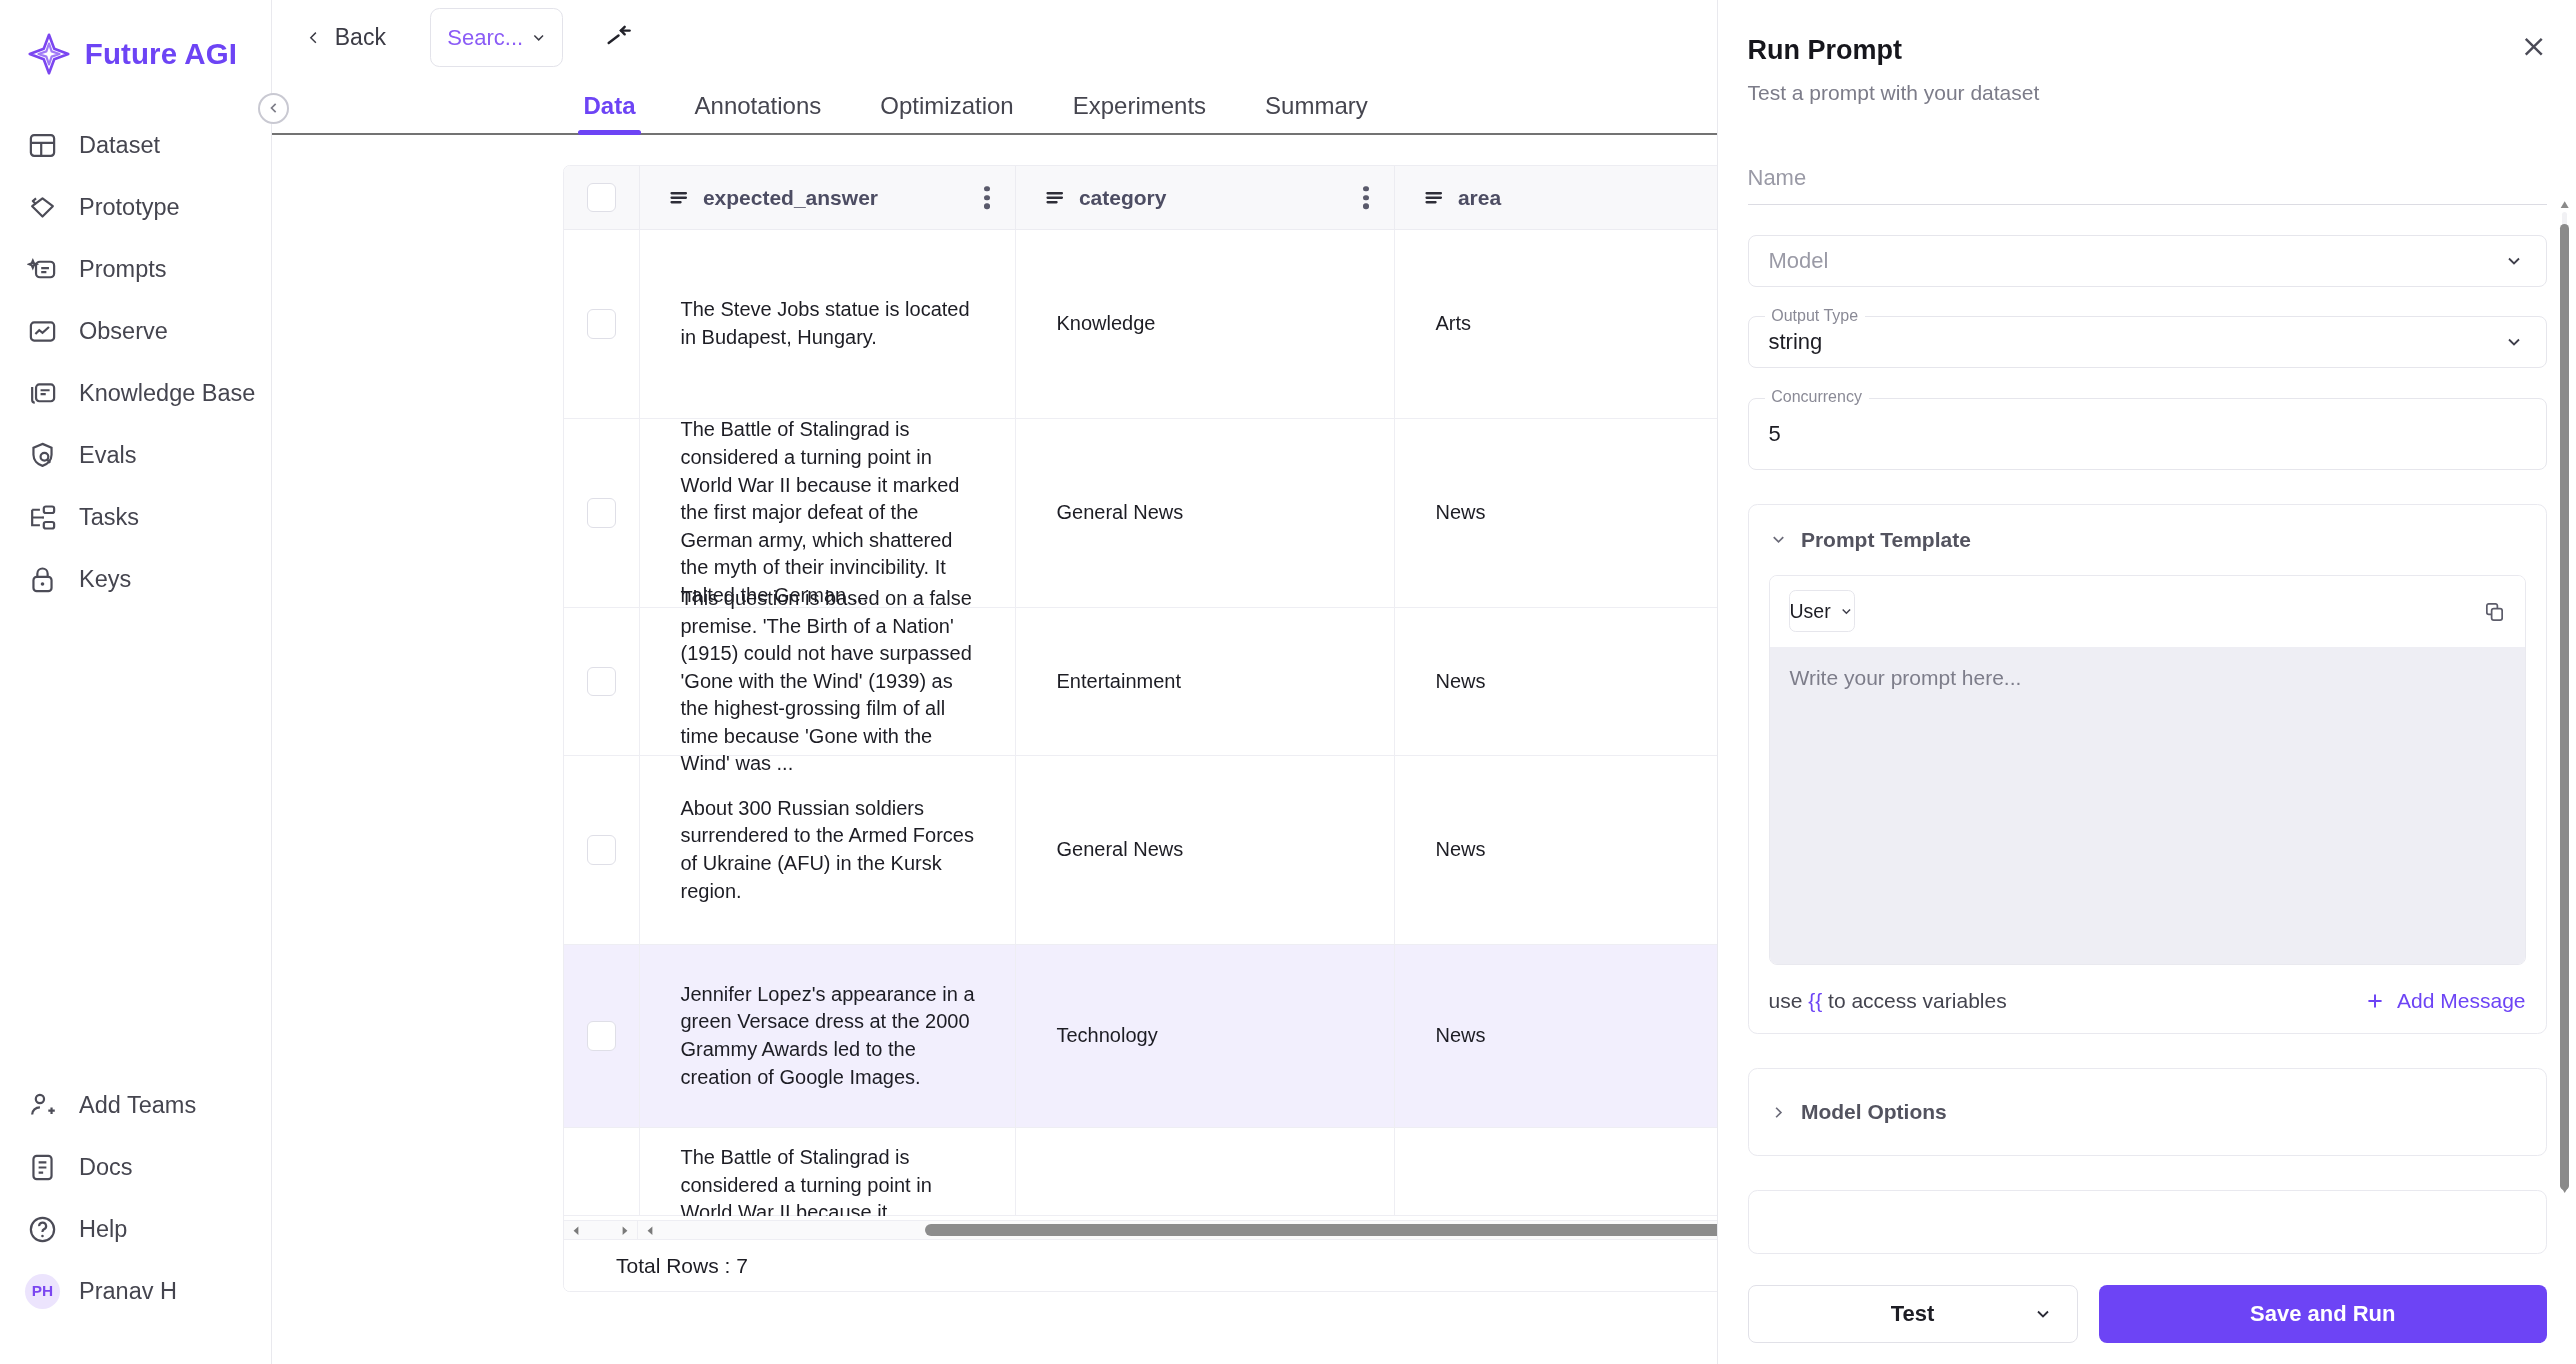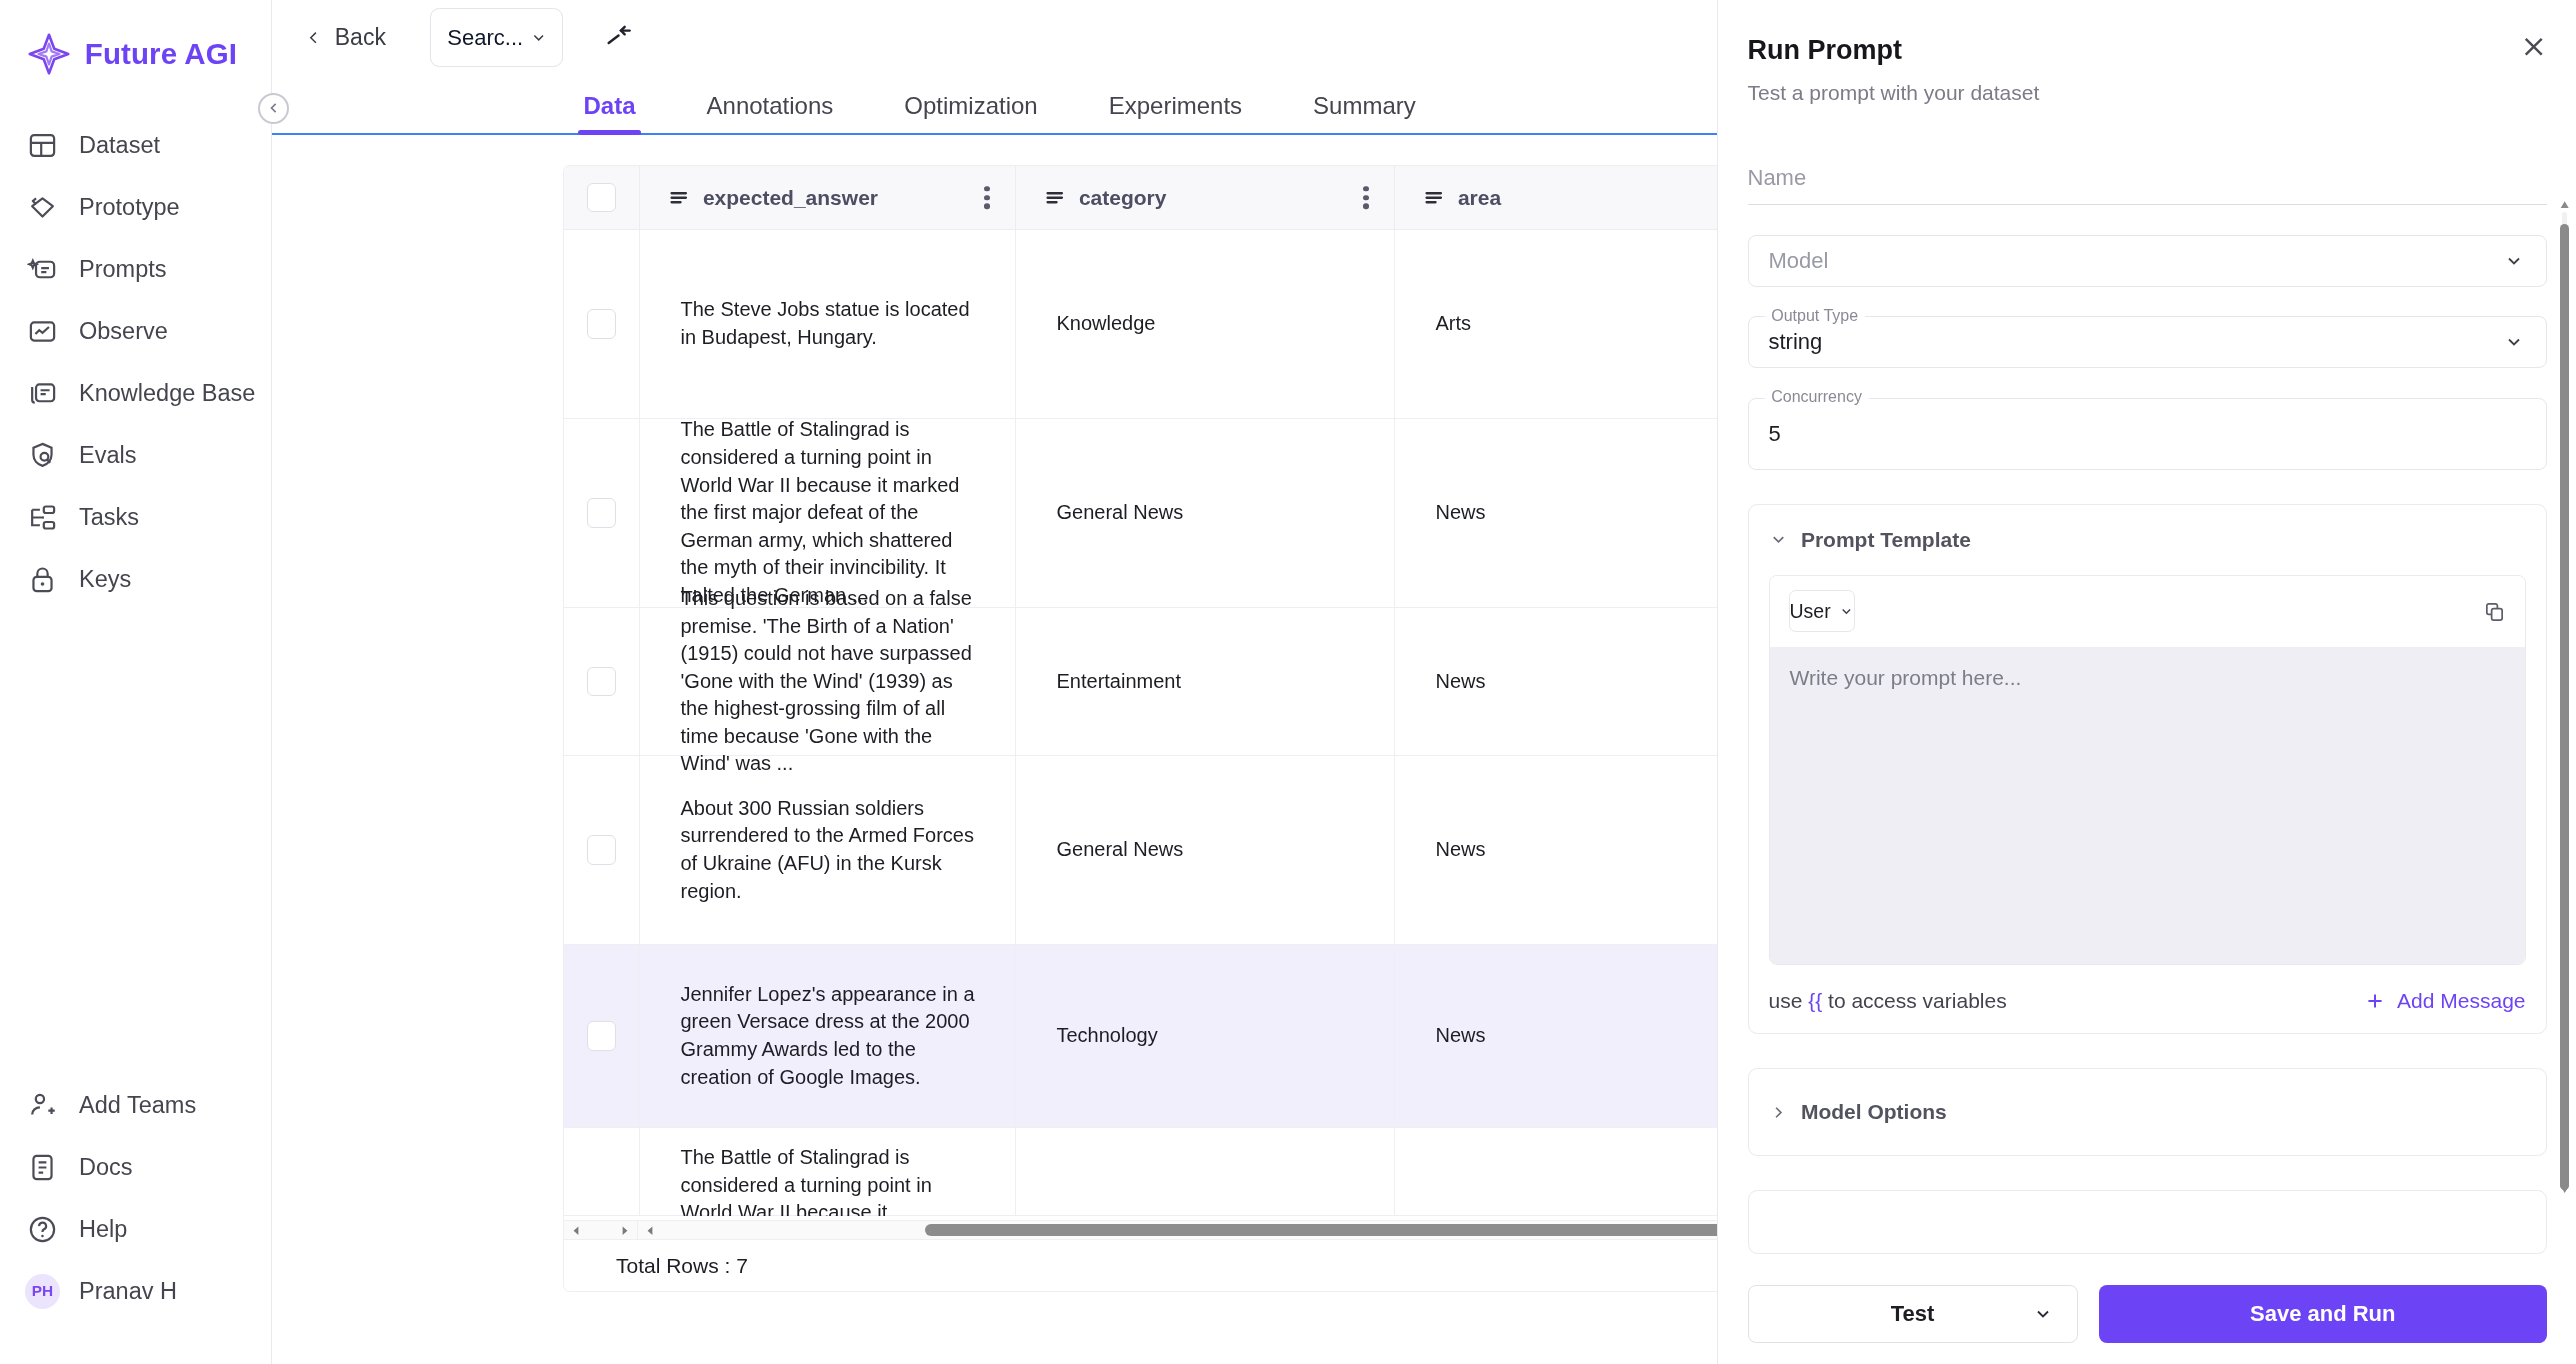--- a/index.html
+++ b/index.html
@@ -59,28 +59,28 @@
   .back-btn { display: flex; align-items: center; gap: 12px; cursor: pointer; padding: 6.7px 9.4px; }
   .back-chev { width: 17.4px; height: 17.4px; }
   .back-label { font-size: 23px; color: #3b3b45; }
 
   .search-select {
     margin-left: 35px; width: 133px; height: 59px;
     border: 1.3px solid #e3e3ea; border-radius: 9.4px;
     display: flex; align-items: center; justify-content: space-between;
     padding: 0 14.8px 0 16px; cursor: pointer; background: #fff;
   }
-  .search-select .txt { font-size: 22px; color: #0f172a; white-space: nowrap; }
+  .search-select .txt { font-size: 22px; color: #8b5cf6; white-space: nowrap; }
   .chev-sm { width: 17.4px; height: 17.4px; flex: 0 0 17.4px; }
 
   .collapse-cols { margin-left: 35px; width: 42px; height: 42px; display: flex; align-items: center; justify-content: center; cursor: pointer; }
   .collapse-cols svg { width: 29.5px; height: 29.5px; }
 
   
-  .tabs { display: flex; align-items: flex-end; gap: 12px; padding-left: 282px; height: 60px; border-bottom: 2px solid #3b82f6; }
+  .tabs { display: flex; align-items: flex-end; gap: 0; padding-left: 282px; height: 60px; border-bottom: 2px solid #737373; }
   .tab {
     font-size: 24px; color: #45454f; padding: 0 29.5px 14.8px 29.5px; cursor: pointer;
     position: relative; line-height: 1;
   }
   .tab.active { color: #6d44f5; font-weight: 600; }
   .tab.active::after {
     content:""; position: absolute; left: 24px; right: 24px; bottom: -2px;
     height: 5.4px; background: #6d44f5; border-radius: 2.7px;
   }
 

